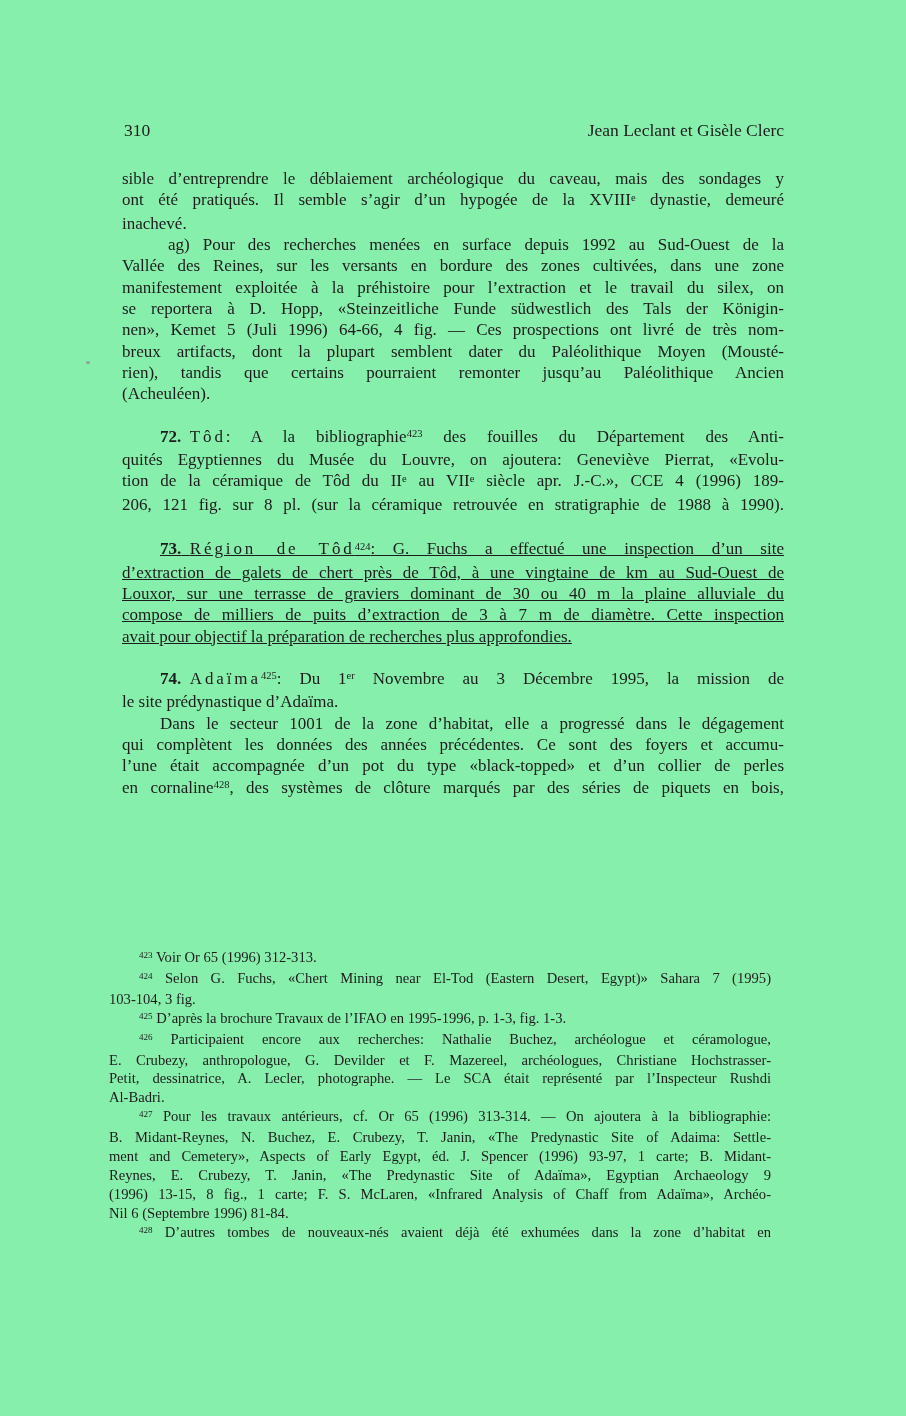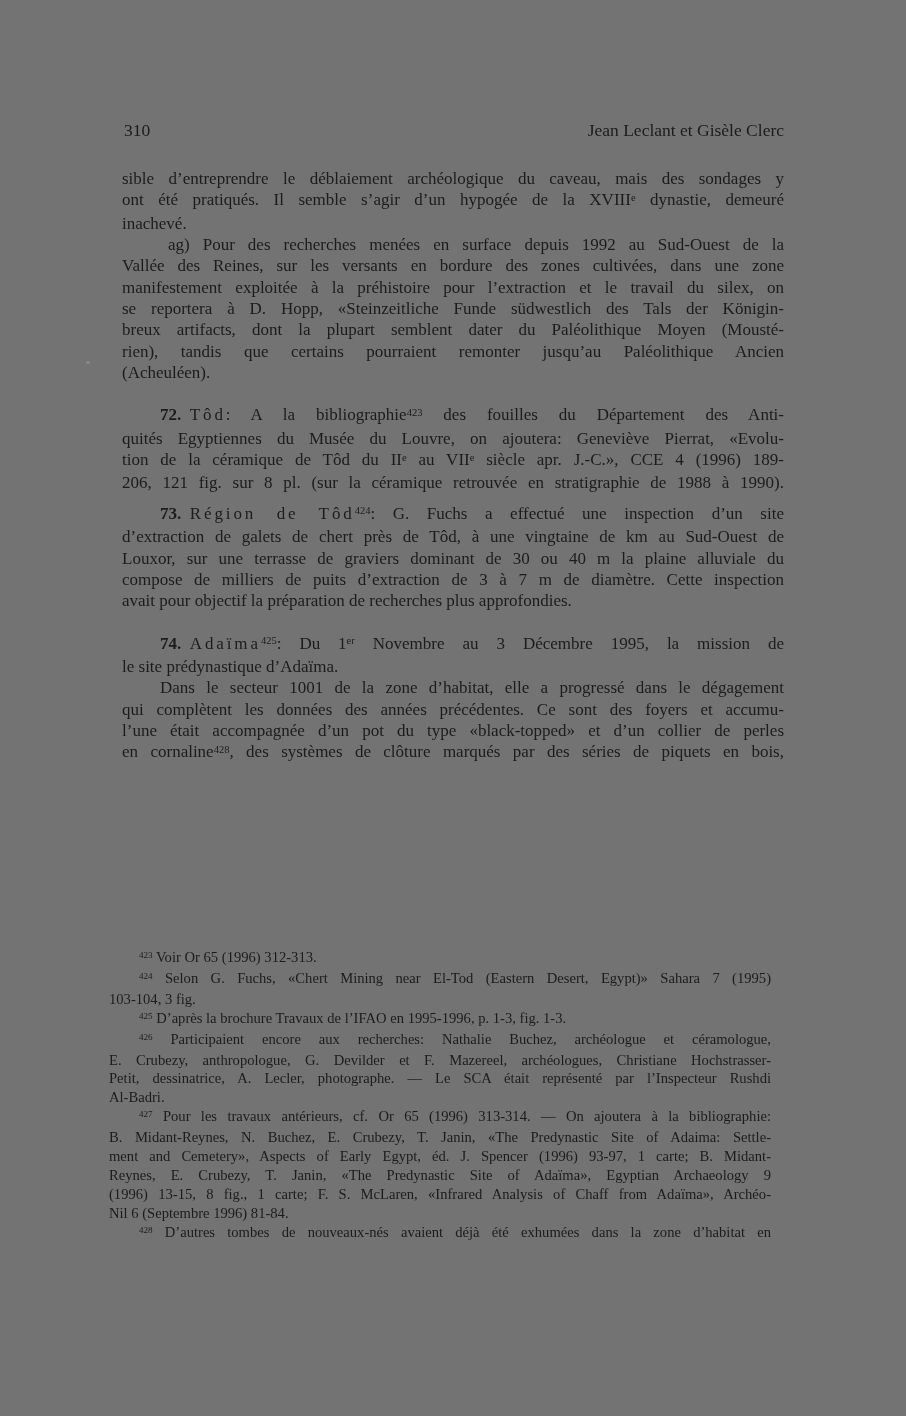--- a/index.html
+++ b/index.html
@@ -1,18 +1,18 @@
 <!DOCTYPE html>
 <html><head>
 <meta charset="utf-8">
 <style>
   html,body{margin:0;padding:0;background:#e8e8e6;}
   .page{
     position:relative;width:906px;height:1416px;margin:0 auto;
-    background:#737373;color:#1c1c1c;
+    background:#86efac;color:#1c1c1c;
     font-family:"Liberation Serif","DejaVu Serif",serif;
     overflow:hidden;
   }
   .runhead{position:absolute;left:122px;top:120px;width:662px;font-size:17.5px;line-height:21px;}
   .pagenum{position:absolute;left:2px;top:0;}
   .runtitle{display:block;text-align:right;}
   .textblock{
     position:absolute;left:122px;top:168px;width:662px;
     font-size:17px;line-height:21.35px;
   }
@@ -46,31 +46,32 @@
       <div>
         <div class="ln"><span>sible d’entreprendre le déblaiement archéologique du caveau, mais des sondages y</span></div>
         <div class="ln"><span>ont été pratiqués. Il semble s’agir d’un hypogée de la XVIII</span><span class="su">e</span><span> dynastie, demeuré</span></div>
         <div class="ln end"><span>inachevé.</span></div>
       </div>
       <div>
         <div class="ln" style="text-indent: 46px;"><span class="it">ag)</span><span> Pour des recherches menées en surface depuis 1992 au Sud-Ouest de la</span></div>
         <div class="ln"><span>Vallée des Reines, sur les versants en bordure des zones cultivées, dans une zone</span></div>
         <div class="ln"><span>manifestement exploitée à la préhistoire pour l’extraction et le travail du silex, on</span></div>
         <div class="ln"><span>se reportera à D. Hopp, «Steinzeitliche Funde südwestlich des Tals der Königin-</span></div>
+        <div class="ln"><span>nen», </span><span class="it">Kemet</span><span> 5 (Juli 1996) 64-66, 4 fig. — Ces prospections ont livré de très nom-</span></div>
         <div class="ln"><span>breux artifacts, dont la plupart semblent dater du Paléolithique Moyen (Mousté-</span></div>
         <div class="ln"><span>rien), tandis que certains pourraient remonter jusqu’au Paléolithique Ancien</span></div>
         <div class="ln end"><span>(Acheuléen).</span></div>
       </div>
       <div style="margin-top: 21px;">
         <div class="ln" style="text-indent: 38px;"><span class="bd">72.</span><span> </span><span class="gs">Tôd</span><span>: A la bibliographie</span><span class="su">423</span><span> des fouilles du Département des Anti-</span></div>
         <div class="ln"><span>quités Egyptiennes du Musée du Louvre, on ajoutera: Geneviève Pierrat, «Evolu-</span></div>
         <div class="ln"><span>tion de la céramique de Tôd du II</span><span class="su">e</span><span> au VII</span><span class="su">e</span><span> siècle apr. J.-C.», </span><span class="it">CCE</span><span> 4 (1996) 189-</span></div>
         <div class="ln"><span>206, 121 fig. sur 8 pl. (sur la céramique retrouvée en stratigraphie de 1988 à 1990).</span></div>
       </div>
-      <div style="margin-top: 9px;">
+      <div style="margin-top: 23px; text-decoration: underline;">
         <div class="ln" style="text-indent: 38px;"><span class="bd">73.</span><span> </span><span class="gs">Région de Tôd</span><span class="su">424</span><span>: G. Fuchs a effectué une inspection d’un site</span></div>
         <div class="ln"><span>d’extraction de galets de chert près de Tôd, à une vingtaine de km au Sud-Ouest de</span></div>
         <div class="ln"><span>Louxor, sur une terrasse de graviers dominant de 30 ou 40 m la plaine alluviale du</span></div>
         <div class="ln"><span>compose de milliers de puits d’extraction de 3 à 7 m de diamètre. Cette inspection</span></div>
         <div class="ln end"><span>avait pour objectif la préparation de recherches plus approfondies.</span></div>
       </div>
       <div style="margin-top: 21px;">
         <div class="ln" style="text-indent: 38px;"><span class="bd">74.</span><span> </span><span class="gs">Adaïma</span><span class="su">425</span><span>: Du 1</span><span class="su">er</span><span> Novembre au 3 Décembre 1995, la mission de</span></div>
         <div class="ln end"><span>le site prédynastique d’Adaïma.</span></div>
       </div>

